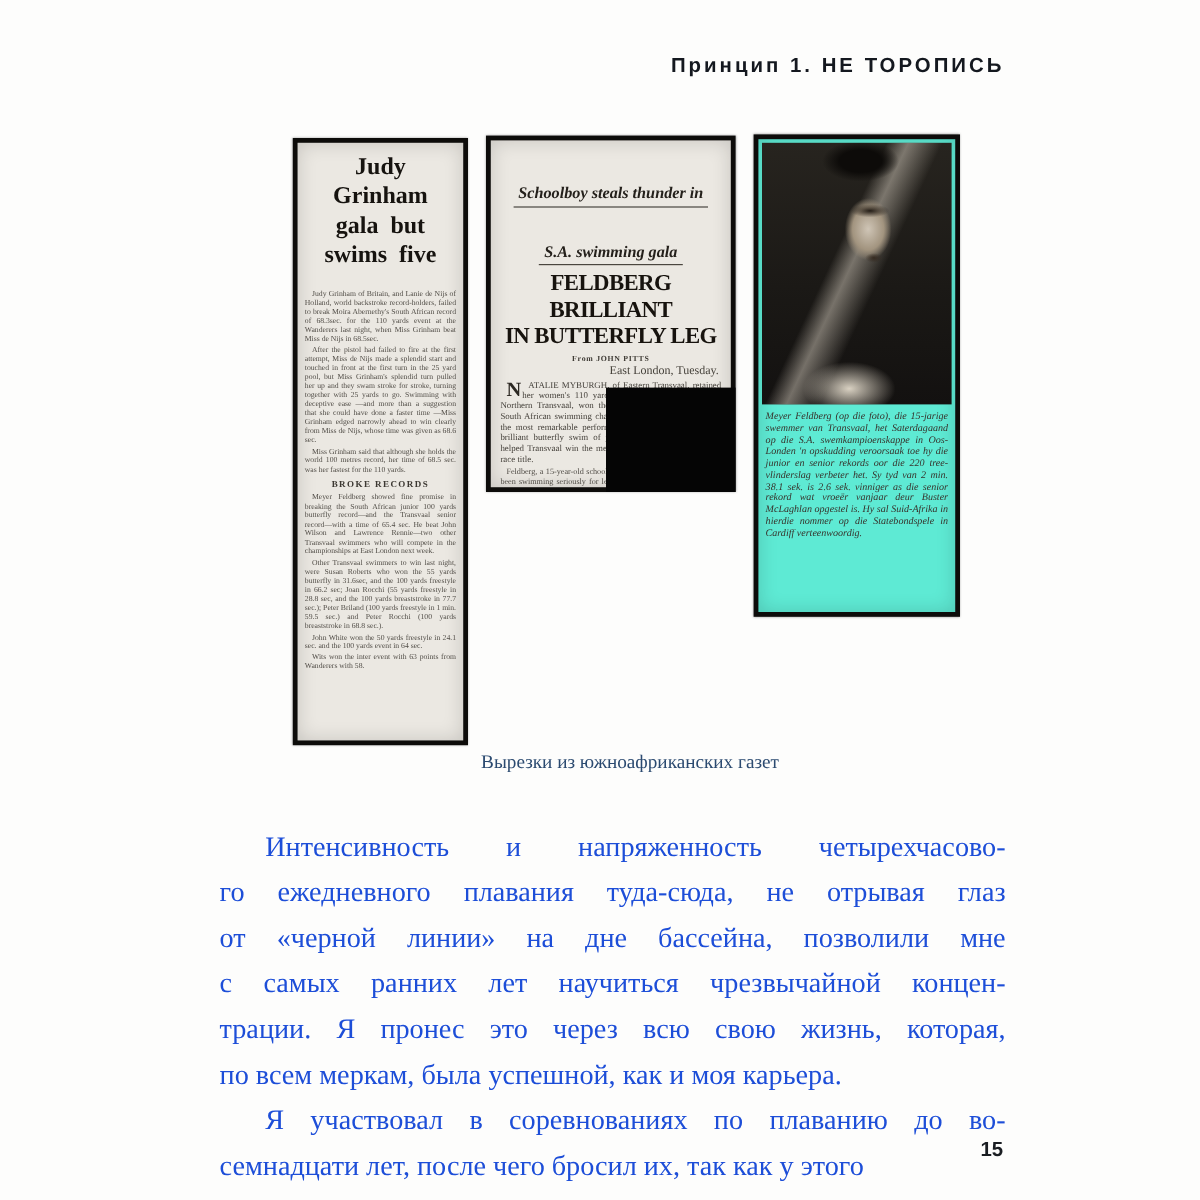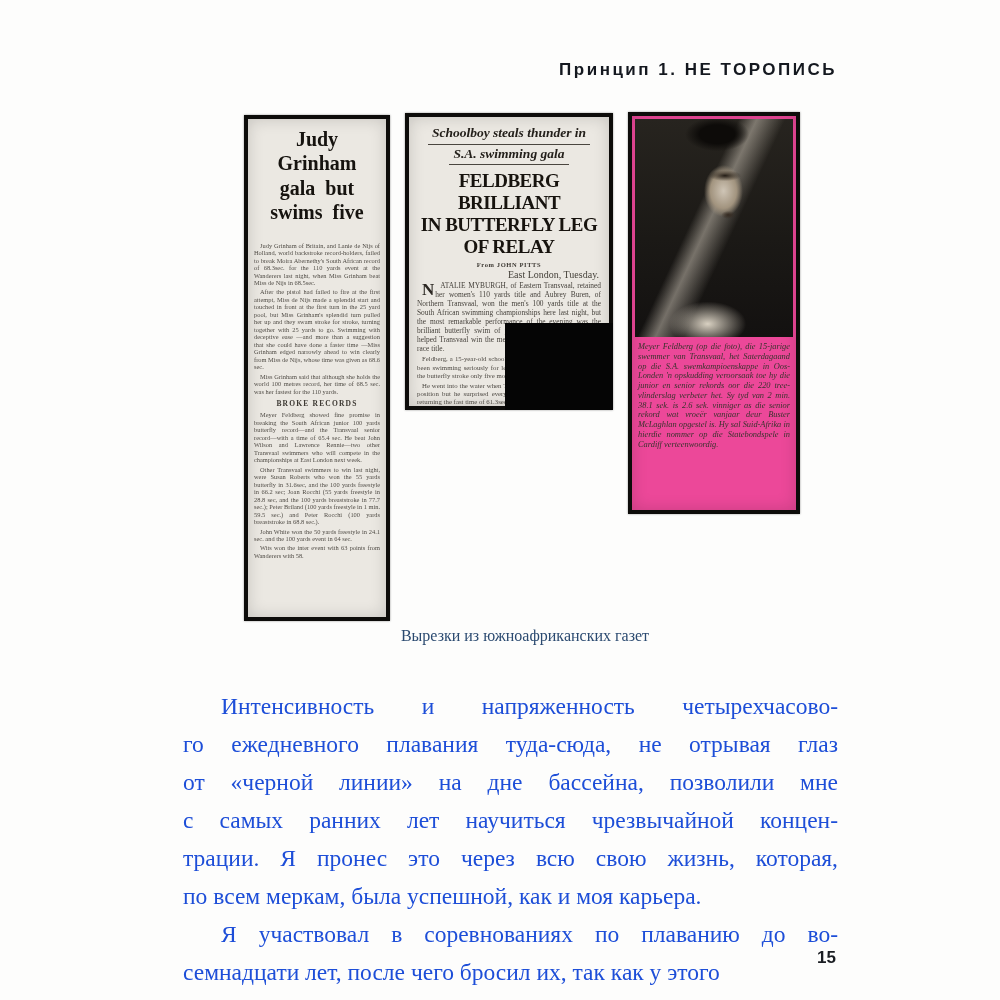--- a/index.html
+++ b/index.html
@@ -2,21 +2,21 @@
 <html><head>
 <meta charset="utf-8">
 <style>
   html,body{margin:0;padding:0;background:#ffffff;}
   .page{
     position:relative;width:1000px;height:1000px;background:#fdfdfc;
     font-family:"Liberation Serif",serif;overflow:hidden;
   }
   
   .chapter-header{
-    position:absolute;top:60px;right:163px;
+    position:absolute;top:45px;right:163px;
     font-family:"Liberation Sans",sans-serif;font-weight:bold;font-size:17px;
     letter-spacing:2.5px;color:#14181f;white-space:nowrap;
   }
   
   .clip{position:absolute;background:#0d0c0a;box-shadow:0 0 2px rgba(0,0,0,.4);}
   .paper{
     position:absolute;inset:4px;background:#ebe8e2;overflow:hidden;
     box-shadow:inset 0 0 16px rgba(0,0,0,.16);
   }
   .clip-left{left:244px;top:115px;width:146px;height:506px;}
@@ -31,40 +31,40 @@
   .news{
     font-size:6.4px;line-height:1.17;text-align:justify;color:#514d47;
     margin:0 0 2px;text-indent:6px;filter:blur(.25px);
   }
   .subhead{
     text-align:center;font-weight:bold;font-size:7.5px;letter-spacing:1.2px;
     color:#3c3832;margin:4px 0 3px;filter:blur(.2px);
   }
 
   .clip-mid .paper{padding:7px 8px;box-sizing:border-box;}
-  .kicker{text-align:center;font-style:italic;font-weight:bold;font-size:13.5px;color:#24201b;line-height:1.3;}
+  .kicker{text-align:center;font-style:italic;font-weight:bold;font-size:13.5px;color:#24201b;line-height:1.3;margin-top:28px;}
   .kicker span{display:inline-block;border-bottom:1px solid #4a463f;padding:0 4px 2px;}
   .mid-headline{
     text-align:center;font-weight:bold;font-size:19px;line-height:1.15;
     letter-spacing:-0.5px;color:#17130e;margin:5px 0 4px;
   }
   .byline{text-align:center;font-weight:bold;font-size:6.5px;letter-spacing:.6px;color:#3e3a34;margin:2px 0 1px;}
   .dateline{text-align:right;font-size:10px;color:#46423b;margin:0 2px 2px 0;filter:blur(.2px);}
   .mid-body p{
     font-size:6.8px;line-height:1.2;text-align:justify;color:#4e4a44;
     margin:0 0 2px;text-indent:5px;filter:blur(.25px);
   }
   .mid-body p.lead{font-size:7.4px;color:#46423c;}
   .mid-body p.lead::first-letter{
     float:left;font-size:17px;line-height:13px;font-weight:bold;padding:1px 1px 0 0;color:#2c2archive;
     color:#2c2823;
   }
   .black-overlay{position:absolute;left:100px;top:210px;width:108px;height:87px;background:#050505;}
 
-  .clip-right .paper{padding:3px;box-sizing:border-box;background:#ec4899;}
+  .clip-right .paper{padding:3px;box-sizing:border-box;background:#5eead4;}
   .photo{
     width:100%;height:218px;
     background:
       radial-gradient(ellipse 32px 17px at 52% 7%, #0d0b09 55%, rgba(0,0,0,0) 100%),
       radial-gradient(ellipse 21px 7px at 57% 26%, #241d16 0%, rgba(0,0,0,0) 78%),
       radial-gradient(ellipse 9px 5px at 59% 44%, #352a20 0%, rgba(0,0,0,0) 80%),
       radial-gradient(ellipse 27px 36px at 56% 33%, #cfc5b6 0%, #a2947f 48%, rgba(70,58,45,0) 72%),
       linear-gradient(115deg, rgba(0,0,0,0) 40%, rgba(196,188,175,.55) 47%, rgba(0,0,0,0) 58%),
       radial-gradient(ellipse 55px 32px at 46% 94%, #d9d1c2 0%, rgba(90,80,66,0) 70%),
       linear-gradient(180deg,#27241f 0%,#1b1916 55%,#131110 100%);
@@ -122,21 +122,20 @@
       <div class="paper">
         <div class="kicker">
           <span>Schoolboy steals thunder in</span>
         </div>
         <div class="kicker">
           <span>S.A. swimming gala</span>
         </div>
         <div class="mid-headline">
           <div>FELDBERG BRILLIANT</div>
           <div>IN BUTTERFLY LEG</div>
-          <div>OF RELAY</div>
         </div>
         <div class="byline">From JOHN PITTS</div>
         <div class="dateline">East London, Tuesday.</div>
         <div class="mid-body">
           <p class="lead">NATALIE MYBURGH, of Eastern Transvaal, retained her women's 110 yards title and Aubrey Buren, of Northern Transvaal, won the men's 100 yards title at the South African swimming championships here last night, but the most remarkable performance of the evening was the brilliant butterfly swim of young Meyer Feldberg, which helped Transvaal win the men's 4 x 100 yards medley team race title.</p>
           <p>Feldberg, a 15-year-old schoolboy at Parktown High School, has been swimming seriously for less than two years and he took up the butterfly stroke only five months ago.</p>
           <p>He went into the water when Transvaal were battling into second position but he surprised everyone by taking over the lead and returning the fast time of 61.3sec. for his 100-yard leg.</p>
         </div>
       </div>
       <div class="black-overlay"></div>

